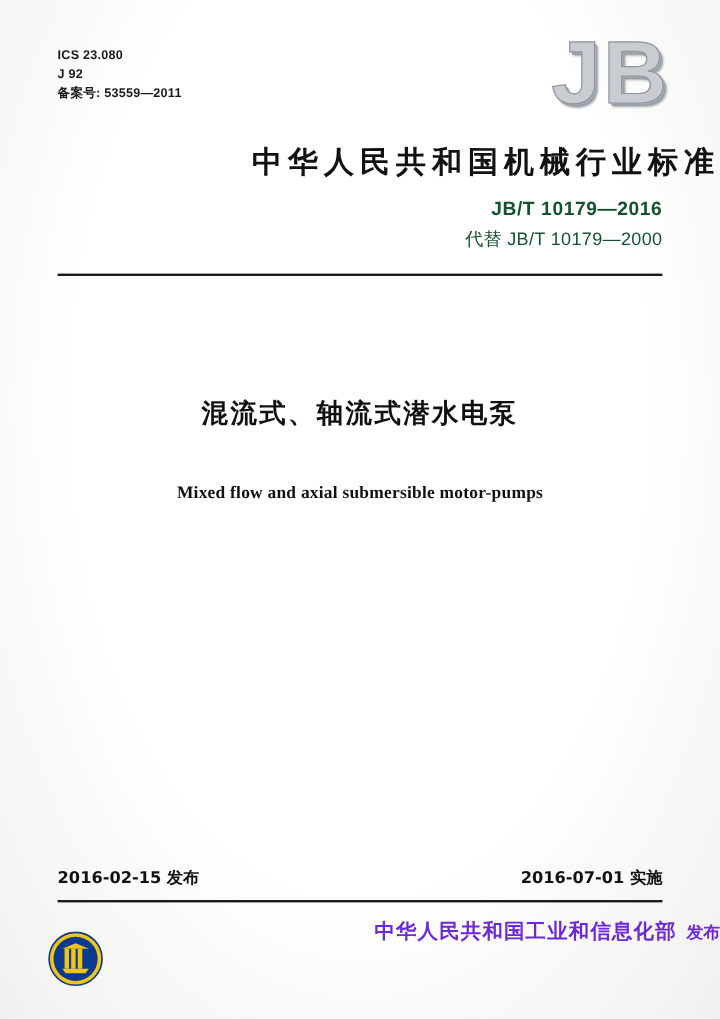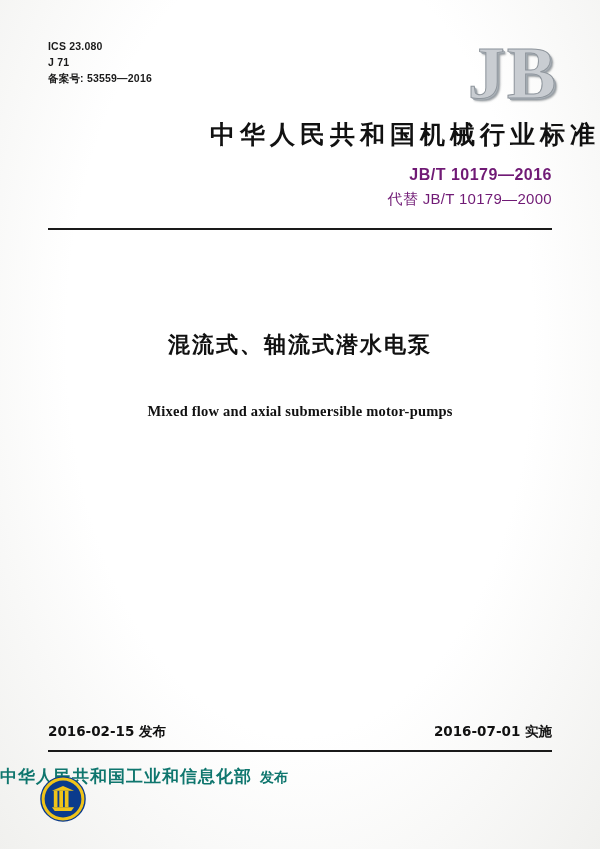--- a/index.html
+++ b/index.html
@@ -36,31 +36,30 @@
     color: #1a1a1a;
     font-weight: bold;
     letter-spacing: 0.2px;
   }
   .ics-block div { white-space: nowrap; }
 
   .jb-logo {
     position: absolute;
     right: 42px;
     top: 24px;
-    font-family: Liberation Serif, serif;
+    font-family: Liberation Sans, sans-serif;
     font-weight: bold;
     font-size: 74px;
     line-height: 74px;
     letter-spacing: 2px;
     color: #c9cdd2;
     text-shadow:
       1px 1px 0 #aeb4ba,
       2px 2px 0 #9aa1a8,
       3px 3px 2px rgba(90,96,102,0.55);
-    margin-top: 12px;
     -webkit-text-stroke: 1px #8e959c;
   }
 
   .std-title {
     position: absolute;
     left: 0;
     right: 0;
     top: 118px;
     text-align: right;
     font-family: "DejaVu Sans", "Liberation Sans", sans-serif;
@@ -68,21 +67,21 @@
     font-weight: bold;
     letter-spacing: 5px;
     color: #111;
   }
 
   .std-number {
     position: absolute;
     right: 48px;
     top: 166px;
     text-align: right;
-    color: #701a75;
+    color: #14532d;
   }
   .std-number .num {
     font-size: 16px;
     font-weight: bold;
     letter-spacing: 0.5px;
   }
   .std-number .replaces {
     margin-top: 6px;
     font-size: 15px;
     letter-spacing: 0.3px;
@@ -140,26 +139,26 @@
     right: 48px;
     top: 750px;
     height: 2px;
     background: #1a1a1a;
   }
 
   .publisher {
     position: absolute;
     left: 0; right: 0;
     top: 765px;
-    text-align: left;
+    text-align: right;
     font-family: "DejaVu Sans", "Liberation Sans", sans-serif;
     font-size: 17px;
     font-weight: bold;
     letter-spacing: 1px;
-    color: #0f766e;
+    color: #6d28d9;
   }
   .publisher .small {
     font-size: 14px;
     letter-spacing: 0;
     margin-left: 8px;
   }
 
   .emblem {
     position: absolute;
     left: 40px;
@@ -170,22 +169,22 @@
 </style>
 </head>
 <body>
 
 <div class="page">
 
   <div class="paper-tint"></div>
 
   <div class="ics-block">
     <div>ICS 23.080</div>
-    <div>J 71</div>
-    <div>备案号: 53559—2016</div>
+    <div>J 92</div>
+    <div>备案号: 53559—2011</div>
   </div>
 
   <div class="jb-logo">JB</div>
 
   <div class="std-title">中华人民共和国机械行业标准</div>
 
   <div class="std-number">
     <div class="num">JB/T 10179—2016</div>
     <div class="replaces">代替 JB/T 10179—2000</div>
   </div>

